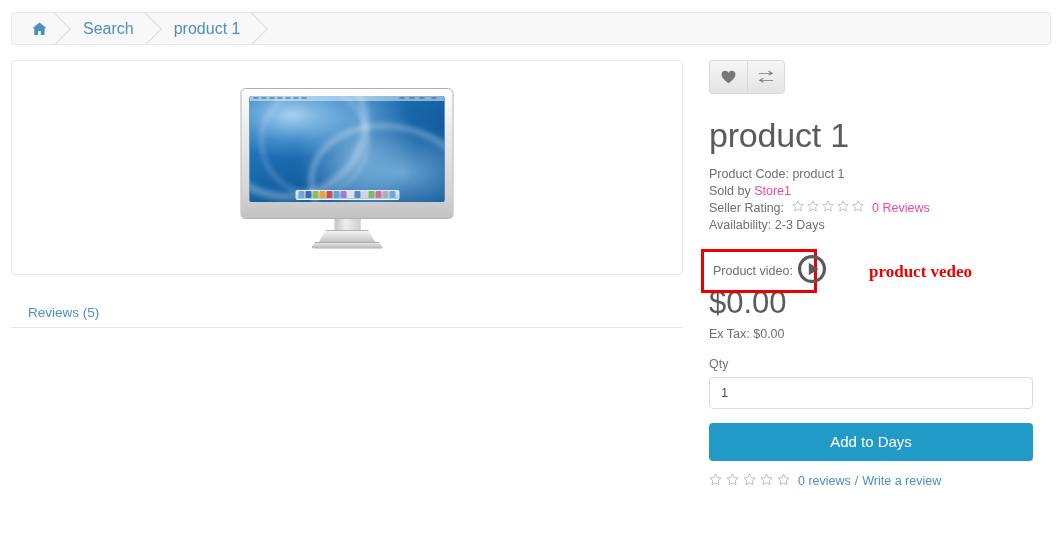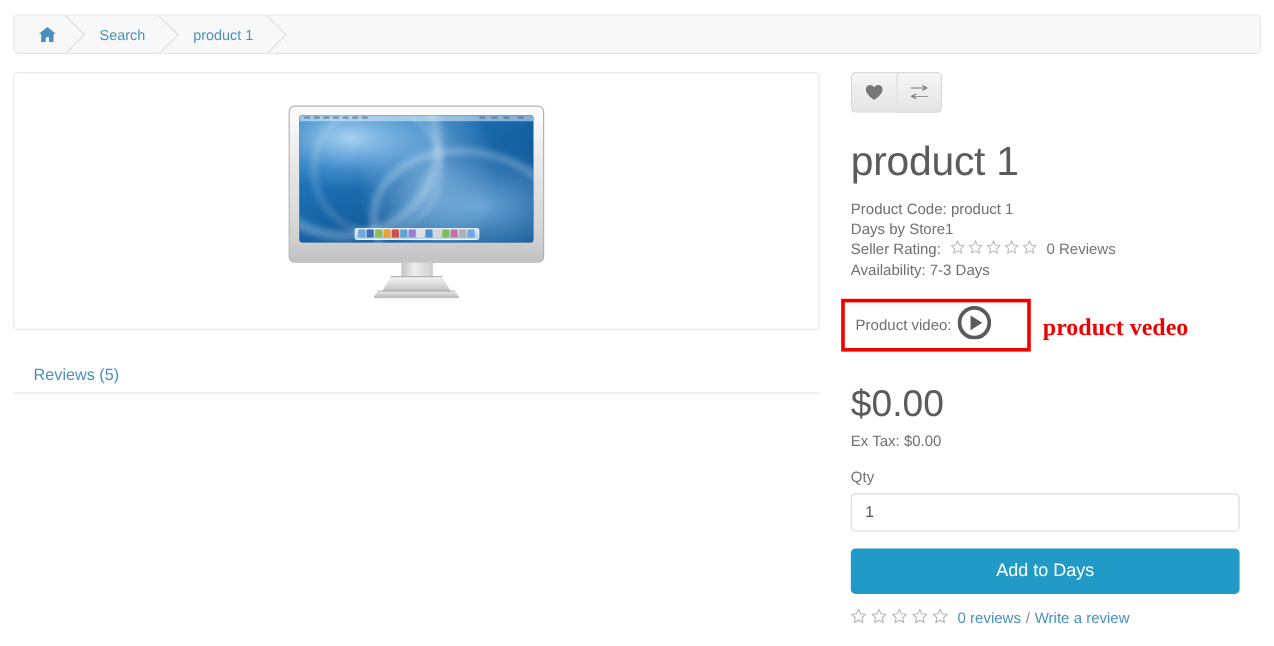--- a/index.html
+++ b/index.html
@@ -20,21 +20,21 @@
     background: #f8f8f8;
     border: 1px solid #e7e7e7;
     border-radius: 4px;
     display: flex; align-items: stretch;
     overflow: hidden;
   }
   .crumb {
     position: relative;
     display: flex; align-items: center;
     padding: 0 22px 0 18px;
-    font-size: 12px;
+    font-size: 16px;
     color: #4a90bf;
     text-decoration: none;
     white-space: nowrap;
   }
   .crumb:first-child { padding-left: 20px; padding-right: 18px; }
   .crumb::after {
     content: "";
     position: absolute;
     right: -1px; top: 50%;
     width: 23px; height: 23px;
@@ -200,48 +200,48 @@
 
   .meta { list-style: none; margin: 0 0 0 0; padding: 0; }
   .meta li {
     font-size: 12.5px;
     line-height: 17px;
     color: #6f6f6f;
     display: flex;
     align-items: center;
     flex-wrap: wrap;
   }
-  .meta a { color: #737373; text-decoration: none; }
+  .meta a { color: #ec4899; text-decoration: none; }
 
   .stars { display: inline-flex; align-items: center; gap: 3px; margin: 0 8px; }
   .stars.small { gap: 4px; margin: 0 8px 0 0; }
   .star { display: block; }
 
   .video-box {
     position: absolute; left: -8px; top: 189px;
-    width: 158px; height: 44px;
+    width: 116px; height: 44px;
     border: 3px solid #ee0000;
     background: #ffffff;
     display: flex; align-items: center;
     padding-left: 9px;
     gap: 5px;
   }
   .video-label { font-size: 12.5px; color: #6f6f6f; white-space: nowrap; }
   .play-btn { display: block; cursor: pointer; }
 
   .annot {
     position: absolute; left: 160px; top: 202px;
     font-family: "Liberation Serif", serif;
-    font-size: 20px;
+    font-size: 17px;
     font-weight: bold;
     color: #ee0000;
     white-space: nowrap;
   }
 
-  .price-block { margin-top: 87px; }
+  .price-block { margin-top: 53px; }
   .price-main {
     font-size: 31px;
     font-weight: 400;
     color: #5b5b5b;
     line-height: 1.05;
     margin: 0;
   }
   .price-tax {
     font-size: 12.5px;
     color: #6f6f6f;
@@ -369,21 +369,21 @@
       </button>
     </div>
 
     <h1 class="product-title">product 1</h1>
 
     <ul class="meta">
       <li>
         <span>Product Code:</span>&nbsp;<span>product 1</span>
       </li>
       <li>
-        <span>Days by</span>&nbsp;<a href="#">Store1</a>
+        <span>Sold by</span>&nbsp;<a href="#">Store1</a>
       </li>
       <li>
         <span>Seller Rating:</span>
         <span class="stars">
           <span class="star"><svg width="12" height="12" viewBox="0 0 14 14">
                 <path fill="none" stroke="#b8b8b8" stroke-width="1" d="M7 1 l1.85 3.9 l4.15 0.55 l-3 2.95 l0.75 4.2 L7 10.6 l-3.75 2 l0.75 -4.2 l-3 -2.95 l4.15 -0.55 Z"></path>
               </svg></span>
           <span class="star"><svg width="12" height="12" viewBox="0 0 14 14">
                 <path fill="none" stroke="#b8b8b8" stroke-width="1" d="M7 1 l1.85 3.9 l4.15 0.55 l-3 2.95 l0.75 4.2 L7 10.6 l-3.75 2 l0.75 -4.2 l-3 -2.95 l4.15 -0.55 Z"></path>
               </svg></span>
@@ -392,21 +392,21 @@
               </svg></span>
           <span class="star"><svg width="12" height="12" viewBox="0 0 14 14">
                 <path fill="none" stroke="#b8b8b8" stroke-width="1" d="M7 1 l1.85 3.9 l4.15 0.55 l-3 2.95 l0.75 4.2 L7 10.6 l-3.75 2 l0.75 -4.2 l-3 -2.95 l4.15 -0.55 Z"></path>
               </svg></span>
           <span class="star"><svg width="12" height="12" viewBox="0 0 14 14">
                 <path fill="none" stroke="#b8b8b8" stroke-width="1" d="M7 1 l1.85 3.9 l4.15 0.55 l-3 2.95 l0.75 4.2 L7 10.6 l-3.75 2 l0.75 -4.2 l-3 -2.95 l4.15 -0.55 Z"></path>
               </svg></span>
         </span>
         <a href="#">0 Reviews</a>
       </li>
-      <li>Availability: 7-3 Days</li>
+      <li>Availability: 2-3 Days</li>
     </ul>
 
     <div class="video-box">
       <span class="video-label">Product video:</span>
       <a class="play-btn" href="#">
         <svg width="28" height="28" viewBox="0 0 30 30" xmlns="http://www.w3.org/2000/svg">
           <circle cx="15" cy="15" r="13.3" fill="none" stroke="#5a5a5a" stroke-width="3.4"></circle>
           <path fill="#5a5a5a" d="M11.6 8.4 L22 15 L11.6 21.6 Z"></path>
         </svg>
       </a>

